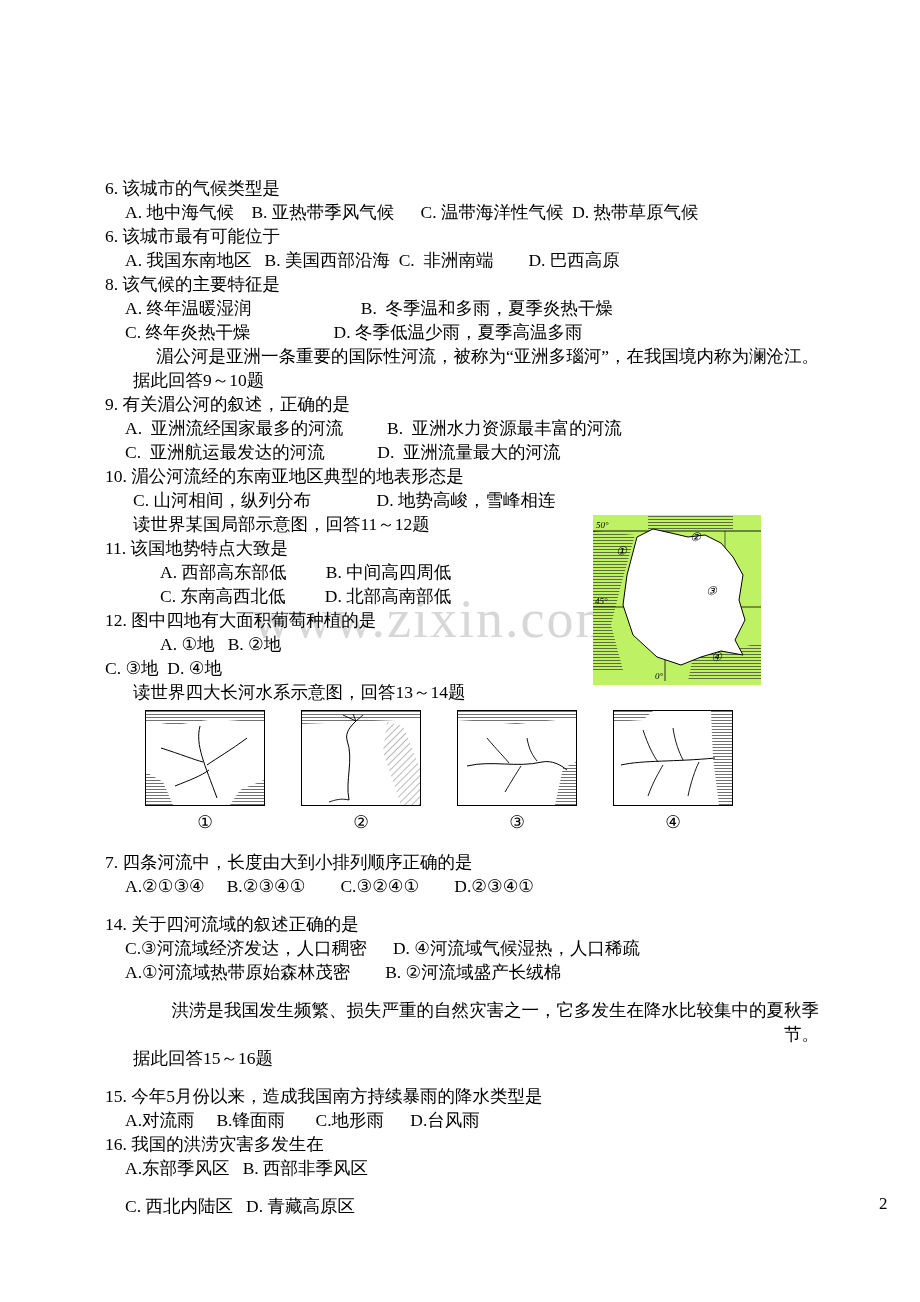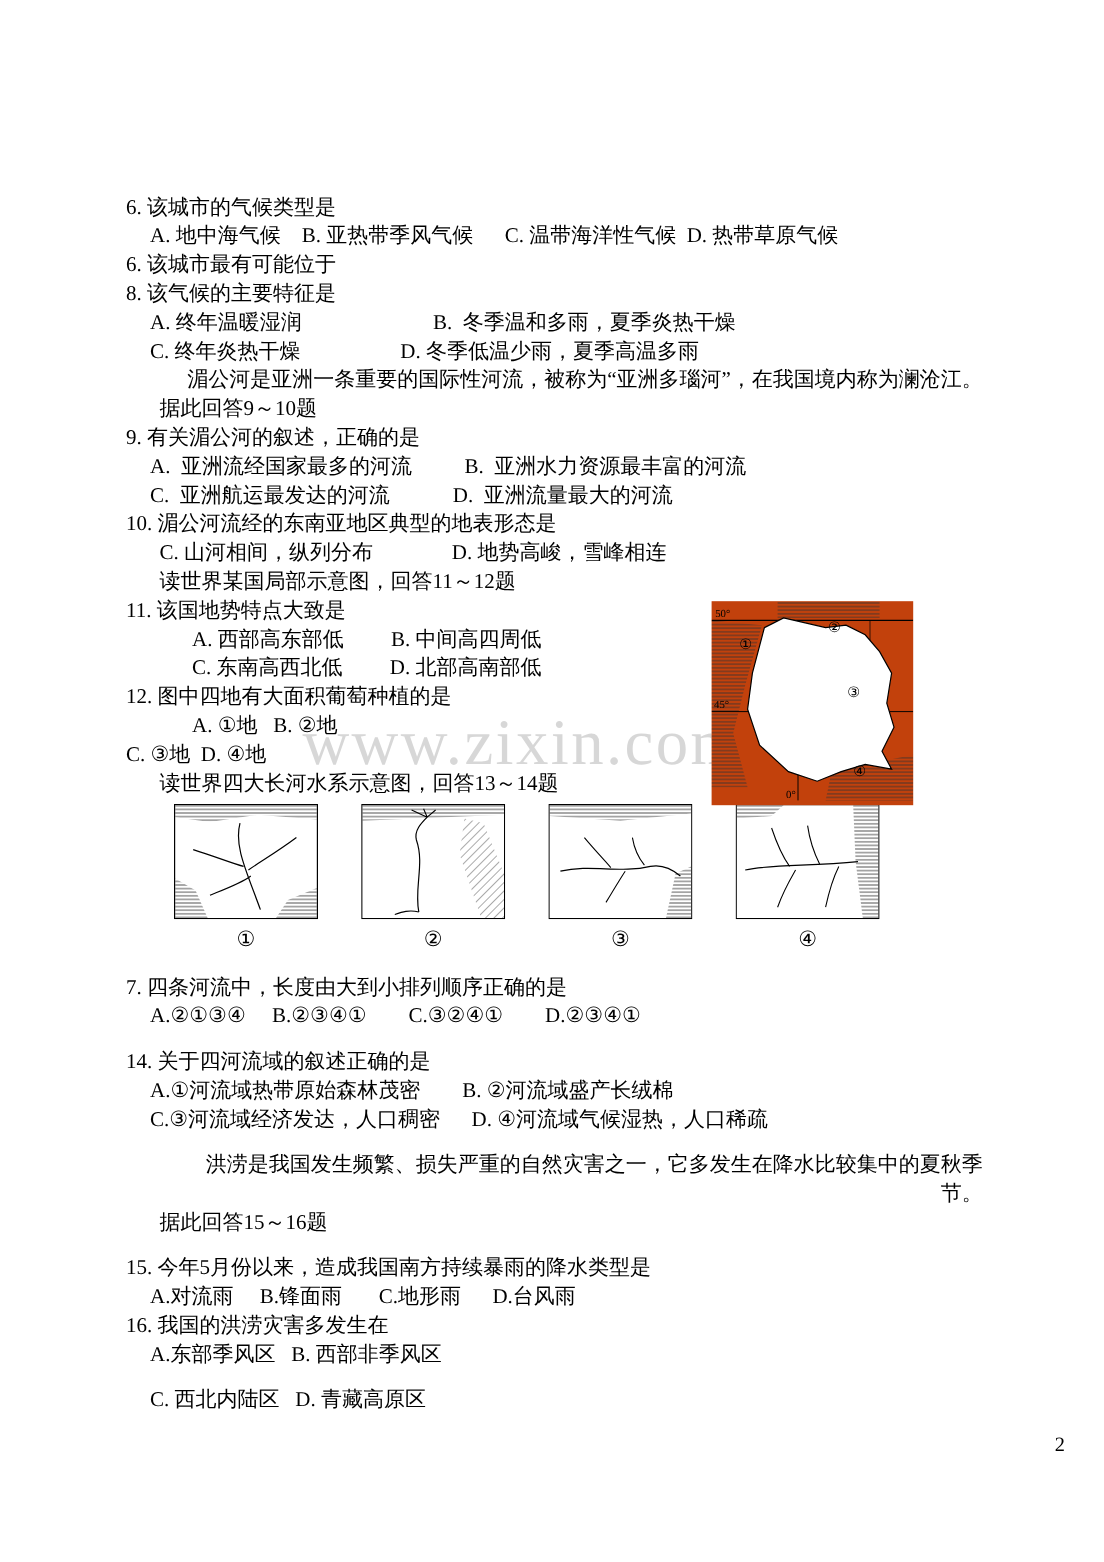--- a/index.html
+++ b/index.html
@@ -17,37 +17,38 @@
     left:252px; top:588px;
     font-size:54px;
     color:rgba(130,130,130,0.32);
     letter-spacing:2px;
     z-index:0;
     white-space:nowrap;
     user-select:none;
   }
   .content {
     position:absolute;
-    left:105px; top:160px;
+    left:105px; top:176px;
     width:714px;
     font-size:17.5px;
     line-height:24px;
     z-index:1;
   }
   .line { white-space:pre-wrap; }
   .ind-a { padding-left:20px; }
   .ind-b { padding-left:28px; }
   .ind-c { padding-left:40px;text-align:right; }
   .ind-d { padding-left:55px; }
   .country-map {
     position:absolute;
-    left:593px; top:501px;
+    left:593px; top:515px;
     width:168px; height:170px;
     z-index:2;
-    background:#c2410c;
+    background:#bef264;
+    font-style:italic;
   }
   .diagram-row {
     display:flex;
     gap:36px;
     margin:6px 0 14px 40px;
   }
   .river-fig { width:120px; text-align:center; }
   .river-fig svg { display:block; background:#fff; }
   .fig-label { font-size:17.5px; margin-top:4px; }
   .q13 { margin-top:16px; }
@@ -64,20 +65,21 @@
 <body>
 
 <div class="page">
 
   <div class="watermark">www.zixin.com</div>
 
   <div class="content">
     <div class="line">6. 该城市的气候类型是</div>
     <div class="line ind-a">A. 地中海气候    B. 亚热带季风气候      C. 温带海洋性气候  D. 热带草原气候</div>
     <div class="line">6. 该城市最有可能位于</div>
+    <div class="line ind-a">A. 我国东南地区   B. 美国西部沿海  C.  非洲南端        D. 巴西高原</div>
     <div class="line">8. 该气候的主要特征是</div>
     <div class="line ind-a">A. 终年温暖湿润                         B.  冬季温和多雨，夏季炎热干燥</div>
     <div class="line ind-a">C. 终年炎热干燥                   D. 冬季低温少雨，夏季高温多雨</div>
     <div class="line ind-c">湄公河是亚洲一条重要的国际性河流，被称为“亚洲多瑙河”，在我国境内称为澜沧江。</div>
     <div class="line ind-b">据此回答9～10题</div>
     <div class="line">9. 有关湄公河的叙述，正确的是</div>
     <div class="line ind-a">A.  亚洲流经国家最多的河流          B.  亚洲水力资源最丰富的河流</div>
     <div class="line ind-a">C.  亚洲航运最发达的河流            D.  亚洲流量最大的河流</div>
     <div class="line">10. 湄公河流经的东南亚地区典型的地表形态是</div>
     <div class="line ind-b">C. 山河相间，纵列分布               D. 地势高峻，雪峰相连</div>
@@ -164,22 +166,22 @@
           <path d="M35,86 C40,72 46,62 50,55" fill="none" stroke="#000" stroke-width="0.9"></path>
           <path d="M75,86 C78,72 82,60 86,52" fill="none" stroke="#000" stroke-width="0.9"></path>
         </svg>
         <figcaption class="fig-label">④</figcaption>
       </figure>
     </div>
 
     <div class="line q13">7. 四条河流中，长度由大到小排列顺序正确的是</div>
     <div class="line ind-a">A.②①③④     B.②③④①        C.③②④①        D.②③④①</div>
     <div class="line gap4">14. 关于四河流域的叙述正确的是</div>
+    <div class="line ind-a">C.③河流域经济发达，人口稠密      D. ④河流域气候湿热，人口稀疏</div>
     <div class="line ind-a">A.①河流域热带原始森林茂密        B. ②河流域盛产长绒棉</div>
-    <div class="line ind-a">C.③河流域经济发达，人口稠密      D. ④河流域气候湿热，人口稀疏</div>
     <div class="line ind-c gap4">洪涝是我国发生频繁、损失严重的自然灾害之一，它多发生在降水比较集中的夏秋季节。</div>
     <div class="line ind-b">据此回答15～16题</div>
     <div class="line gap4">15. 今年5月份以来，造成我国南方持续暴雨的降水类型是</div>
     <div class="line ind-a">A.对流雨     B.锋面雨       C.地形雨      D.台风雨</div>
     <div class="line">16. 我国的洪涝灾害多发生在</div>
     <div class="line ind-a">A.东部季风区   B. 西部非季风区</div>
     <div class="line ind-a gap4">C. 西北内陆区   D. 青藏高原区</div>
   </div>
 
   <div class="country-map">

